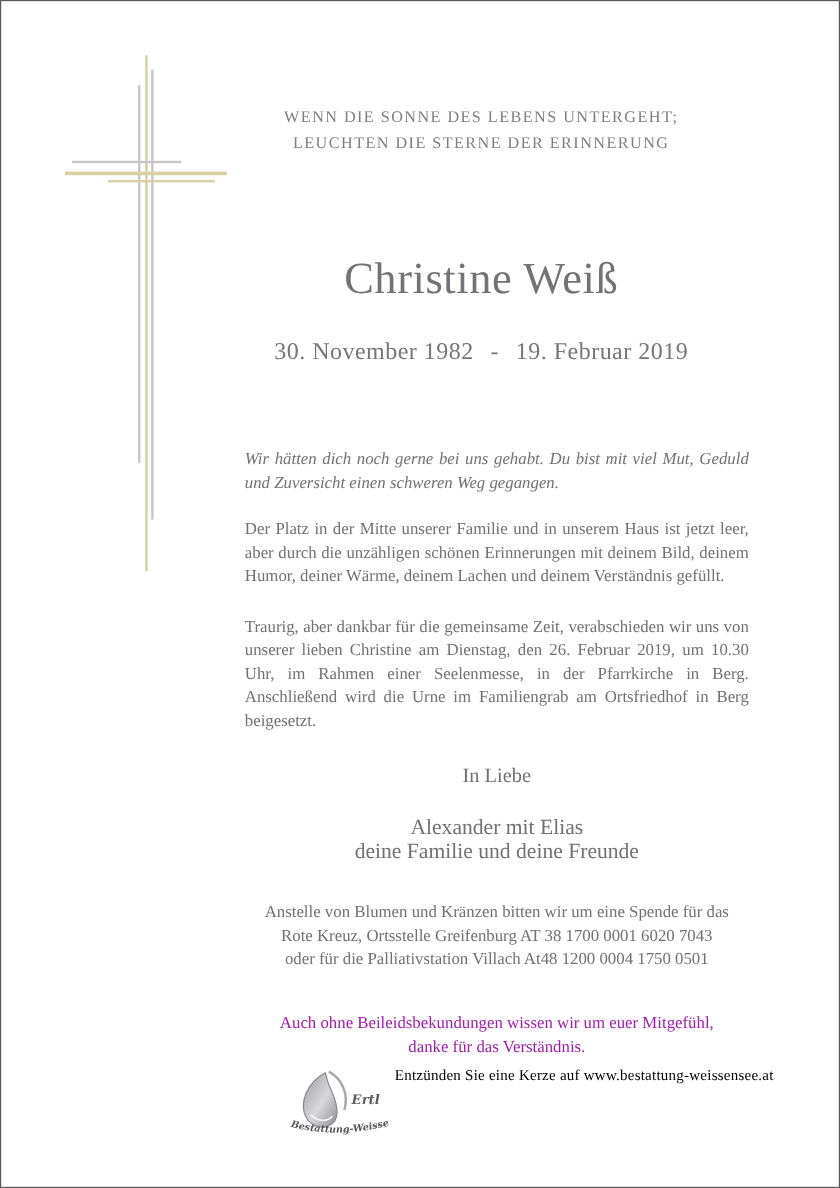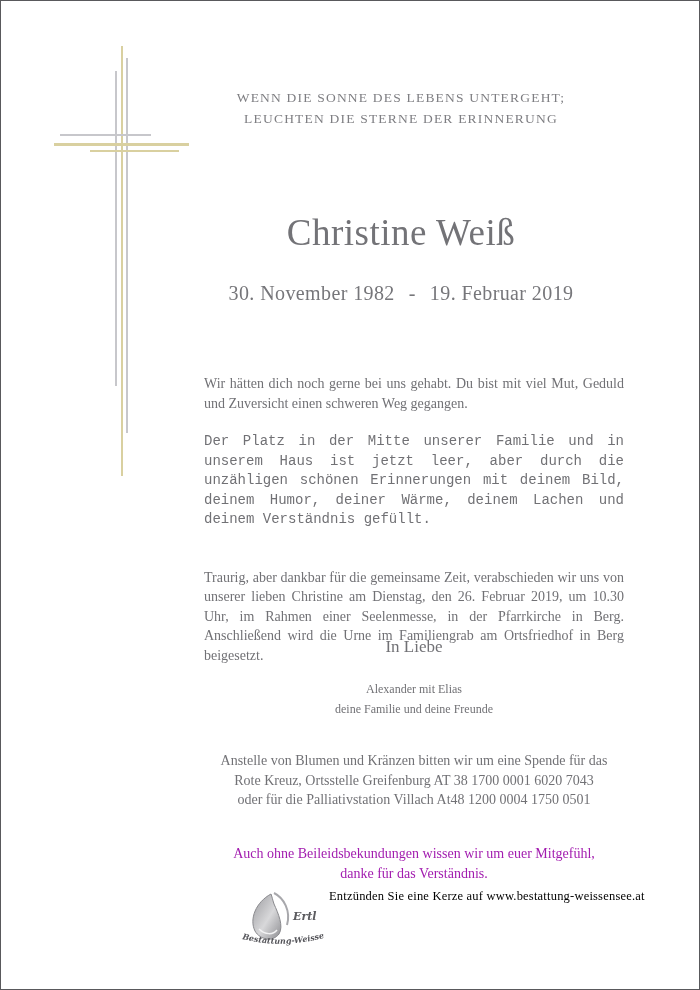--- a/index.html
+++ b/index.html
@@ -39,29 +39,29 @@
     left:150px;top:281px;width:500px;
     display:flex;justify-content:center;gap:14px;
     font-size:20px;color:#76767a;letter-spacing:0.4px;
   }
   .bodycol{
     left:203px;top:373px;width:420px;
     font-size:14px;line-height:19.5px;
     color:#717175;
   }
   .bodycol p{margin:0;text-align:justify;}
-  .bodycol p.p1{margin-bottom:19px;}
-  .bodycol p.p2{margin-bottom:38px;font-family:Liberation Mono, monospace;}
+  .bodycol p.p1{margin-bottom:19px;font-style:italic;}
+  .bodycol p.p2{margin-bottom:23px;}
   .closing{
     left:203px;top:636px;width:420px;
     text-align:center;font-size:17px;color:#717175;
   }
   .mourners{
     left:203px;top:679px;width:420px;
-    text-align:center;font-size:12px;line-height:19.5px;color:#717175;
+    text-align:center;font-size:18px;line-height:19.5px;color:#717175;
   }
   .donation{
     left:195px;top:750px;width:436px;
     text-align:center;font-size:14px;line-height:19.5px;color:#717175;
   }
   .condolence{
     left:195px;top:843px;width:436px;
     text-align:center;font-size:14px;line-height:20px;color:#a21caf;
   }
   .footer{

